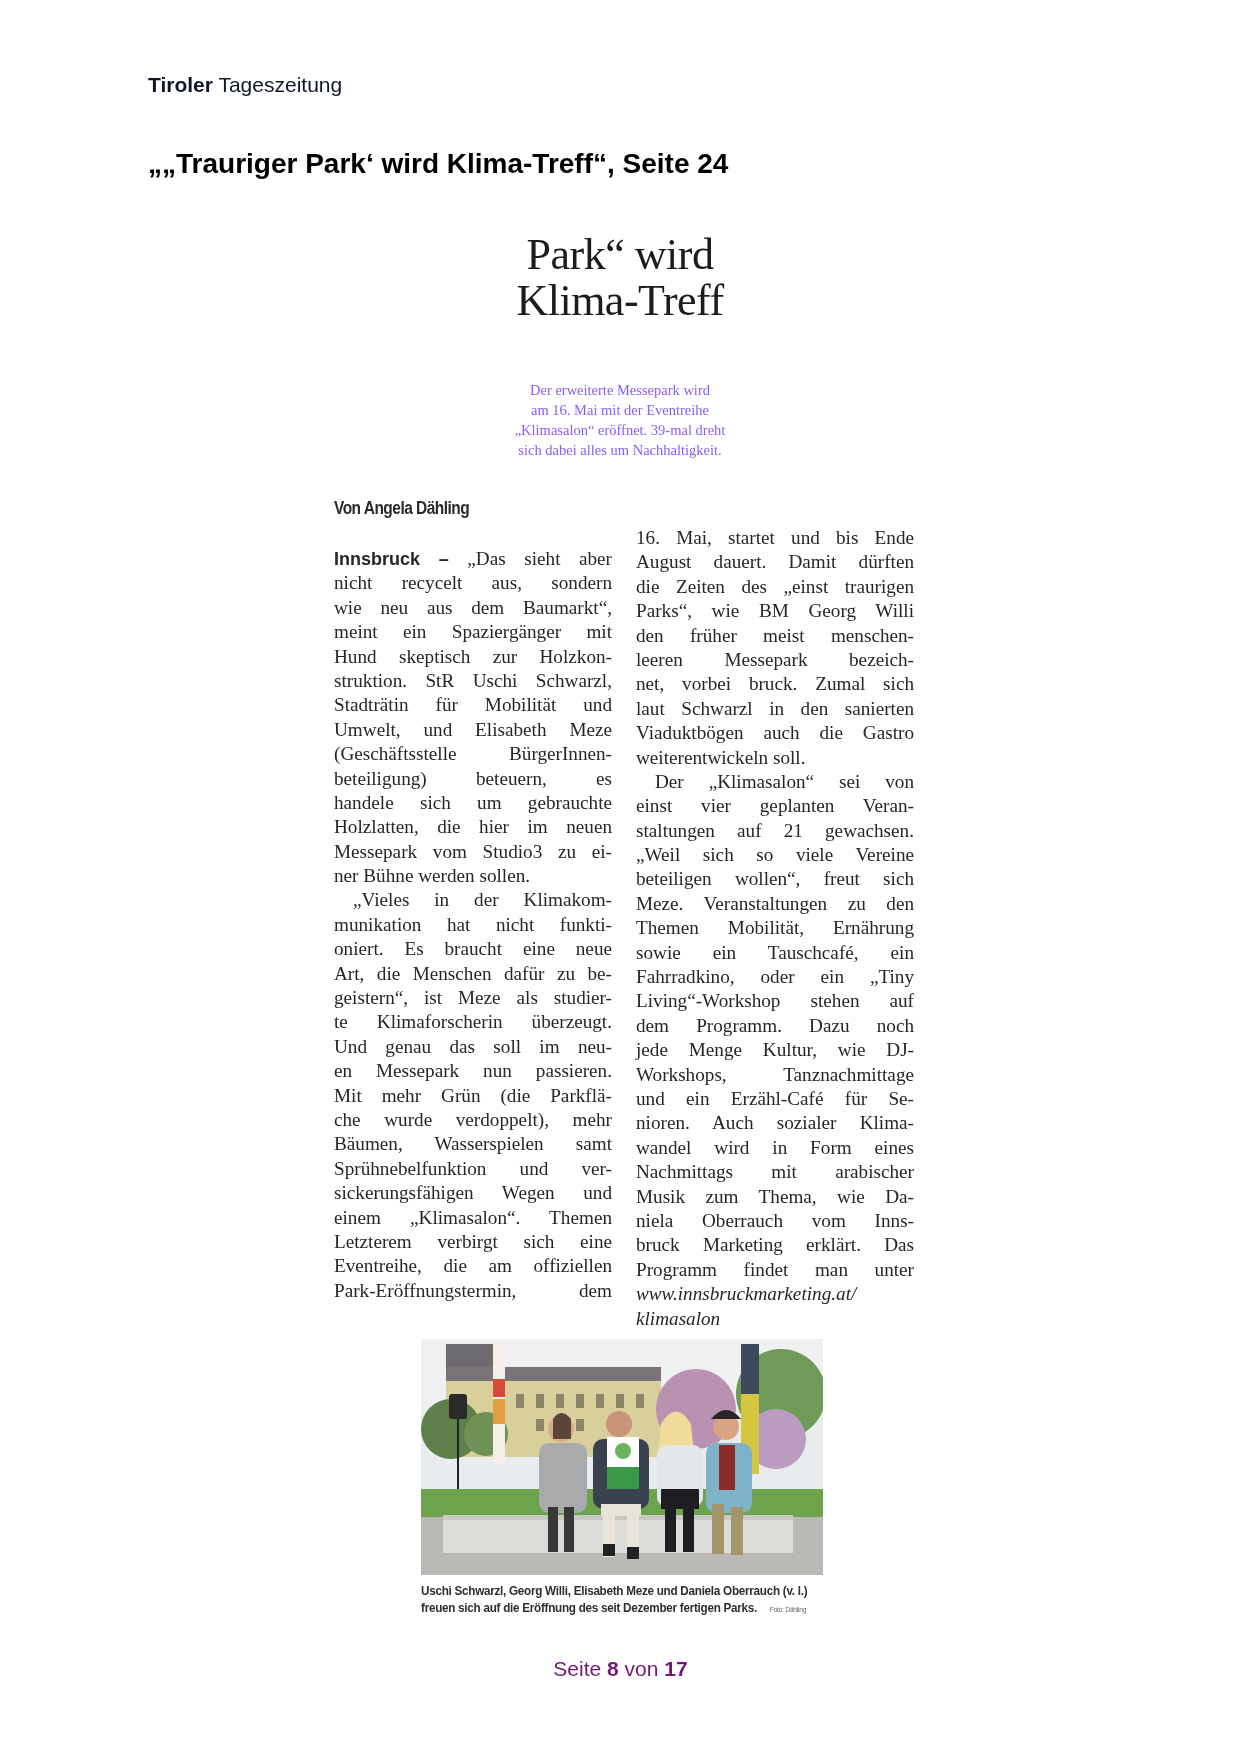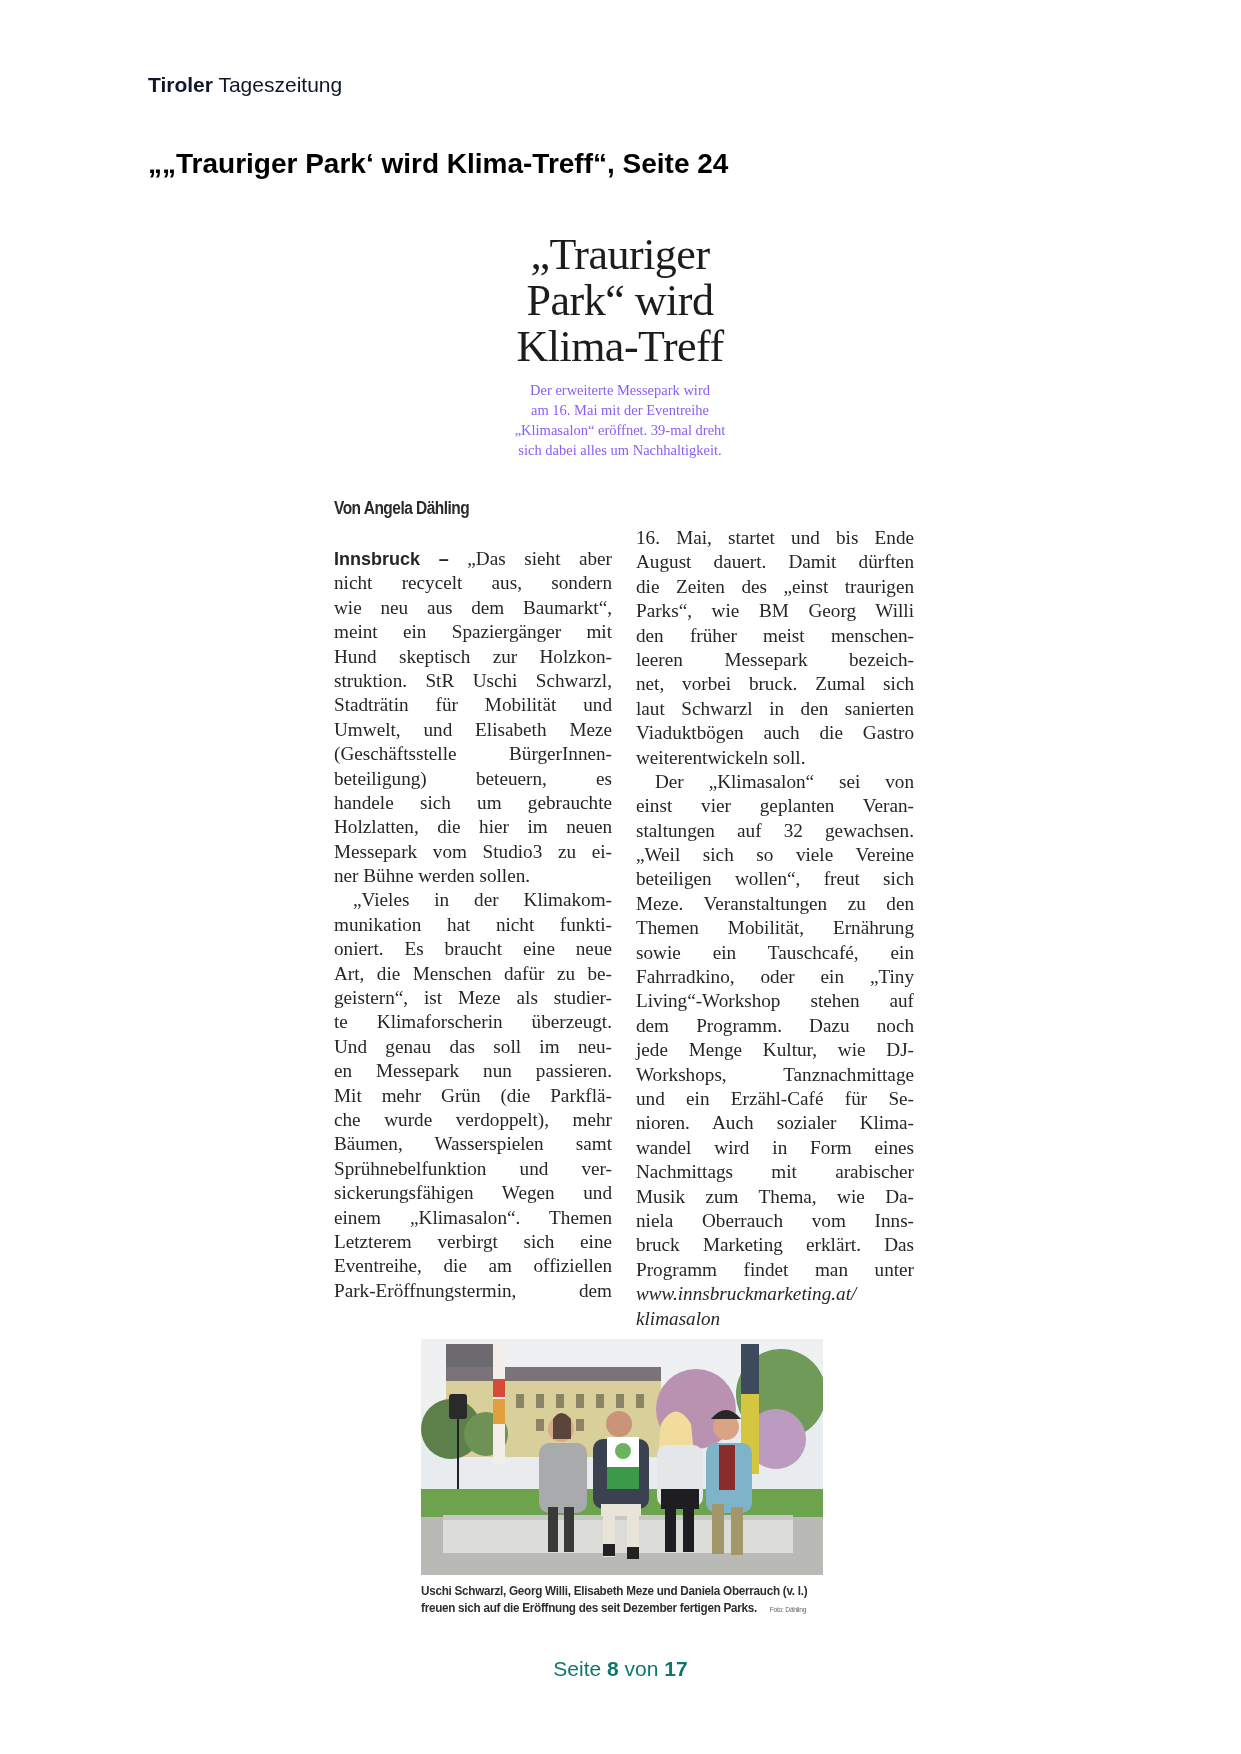--- a/index.html
+++ b/index.html
@@ -26,32 +26,31 @@
   .col .kw { font-family:"Liberation Sans", "DejaVu Sans", sans-serif; font-weight:bold; font-size:18px; }
   .col .it { font-style:italic; }
   #col1 { left:334px; top:547px; }
   #col2 { left:636px; top:498px;margin-top:28px; }
 
   #photo { left:421px; top:1339px; width:402px; height:236px; overflow:hidden; background:#cfd6d2; }
   #caption { left:421px; top:1582px; width:405px; font-size:13px; line-height:17px; font-weight:bold; color:#2e2e2e; letter-spacing:-0.3px; }
   #caption .ln { display:block; white-space:nowrap; transform:scaleX(0.9); transform-origin:left top; }
   #credit { font-size:7.5px; font-weight:normal; color:#666; margin-left:14px; }
 
-  #footer { left:0; width:1241px; top:1657px; text-align:center; font-size:21px; color:#0f766e; }
+  #footer { left:0; width:1241px; top:1657px; text-align:center; font-size:21px; color:#701a75; }
   #footer b { font-weight:bold; }
 </style>
 </head>
 <body>
 
 <div id="pub" class="abs sans"><b>Tiroler</b> <span>Tageszeitung</span></div>
 
 <div id="doc-title" class="abs sans">„„Trauriger Park‘ wird Klima-Treff“, Seite 24</div>
 
 <div id="headline" class="abs serif">
-  <div>„Trauriger</div>
   <div>Park“ wird</div>
   <div>Klima-Treff</div>
 </div>
 
 <div id="subhead" class="abs serif">
   <div>Der erweiterte Messepark wird</div>
   <div>am 16. Mai mit der Eventreihe</div>
   <div>„Klimasalon“ eröffnet. 39-mal dreht</div>
   <div>sich dabei alles um Nachhaltigkeit.</div>
 </div>
@@ -97,21 +96,21 @@
     <span class="ln">die Zeiten des „einst traurigen</span>
     <span class="ln">Parks“, wie BM Georg Willi</span>
     <span class="ln">den früher meist menschen-</span>
     <span class="ln">leeren Messepark bezeich-</span>
     <span class="ln">net, vorbei bruck. Zumal sich</span>
     <span class="ln">laut Schwarzl in den sanierten</span>
     <span class="ln">Viaduktbögen auch die Gastro</span>
     <span class="ln last">weiterentwickeln soll.</span>
     <span class="ln indent">Der „Klimasalon“ sei von</span>
     <span class="ln">einst vier geplanten Veran-</span>
-    <span class="ln">staltungen auf 32 gewachsen.</span>
+    <span class="ln">staltungen auf 21 gewachsen.</span>
     <span class="ln">„Weil sich so viele Vereine</span>
     <span class="ln">beteiligen wollen“, freut sich</span>
     <span class="ln">Meze. Veranstaltungen zu den</span>
     <span class="ln">Themen Mobilität, Ernährung</span>
     <span class="ln">sowie ein Tauschcafé, ein</span>
     <span class="ln">Fahrradkino, oder ein „Tiny</span>
     <span class="ln">Living“-Workshop stehen auf</span>
     <span class="ln">dem Programm. Dazu noch</span>
     <span class="ln">jede Menge Kultur, wie DJ-</span>
     <span class="ln">Workshops, Tanznachmittage</span>

